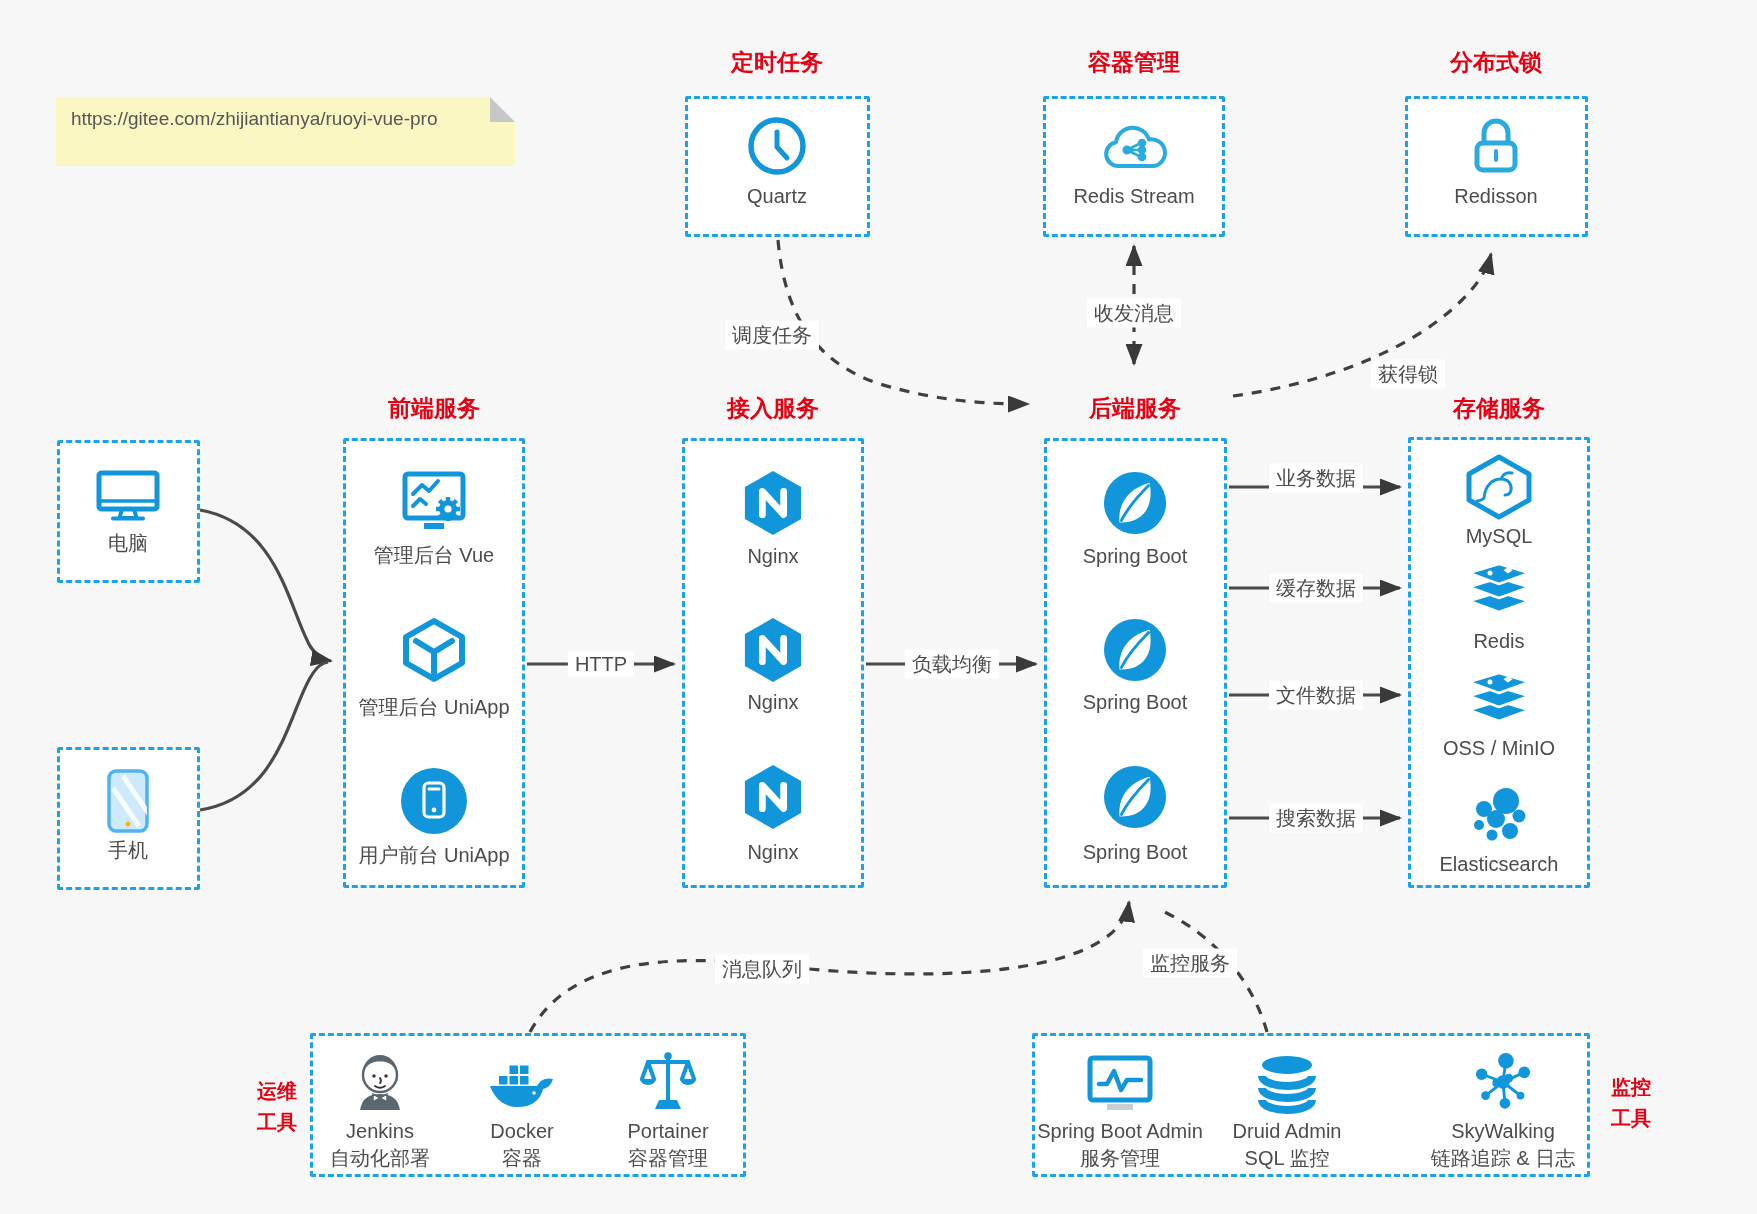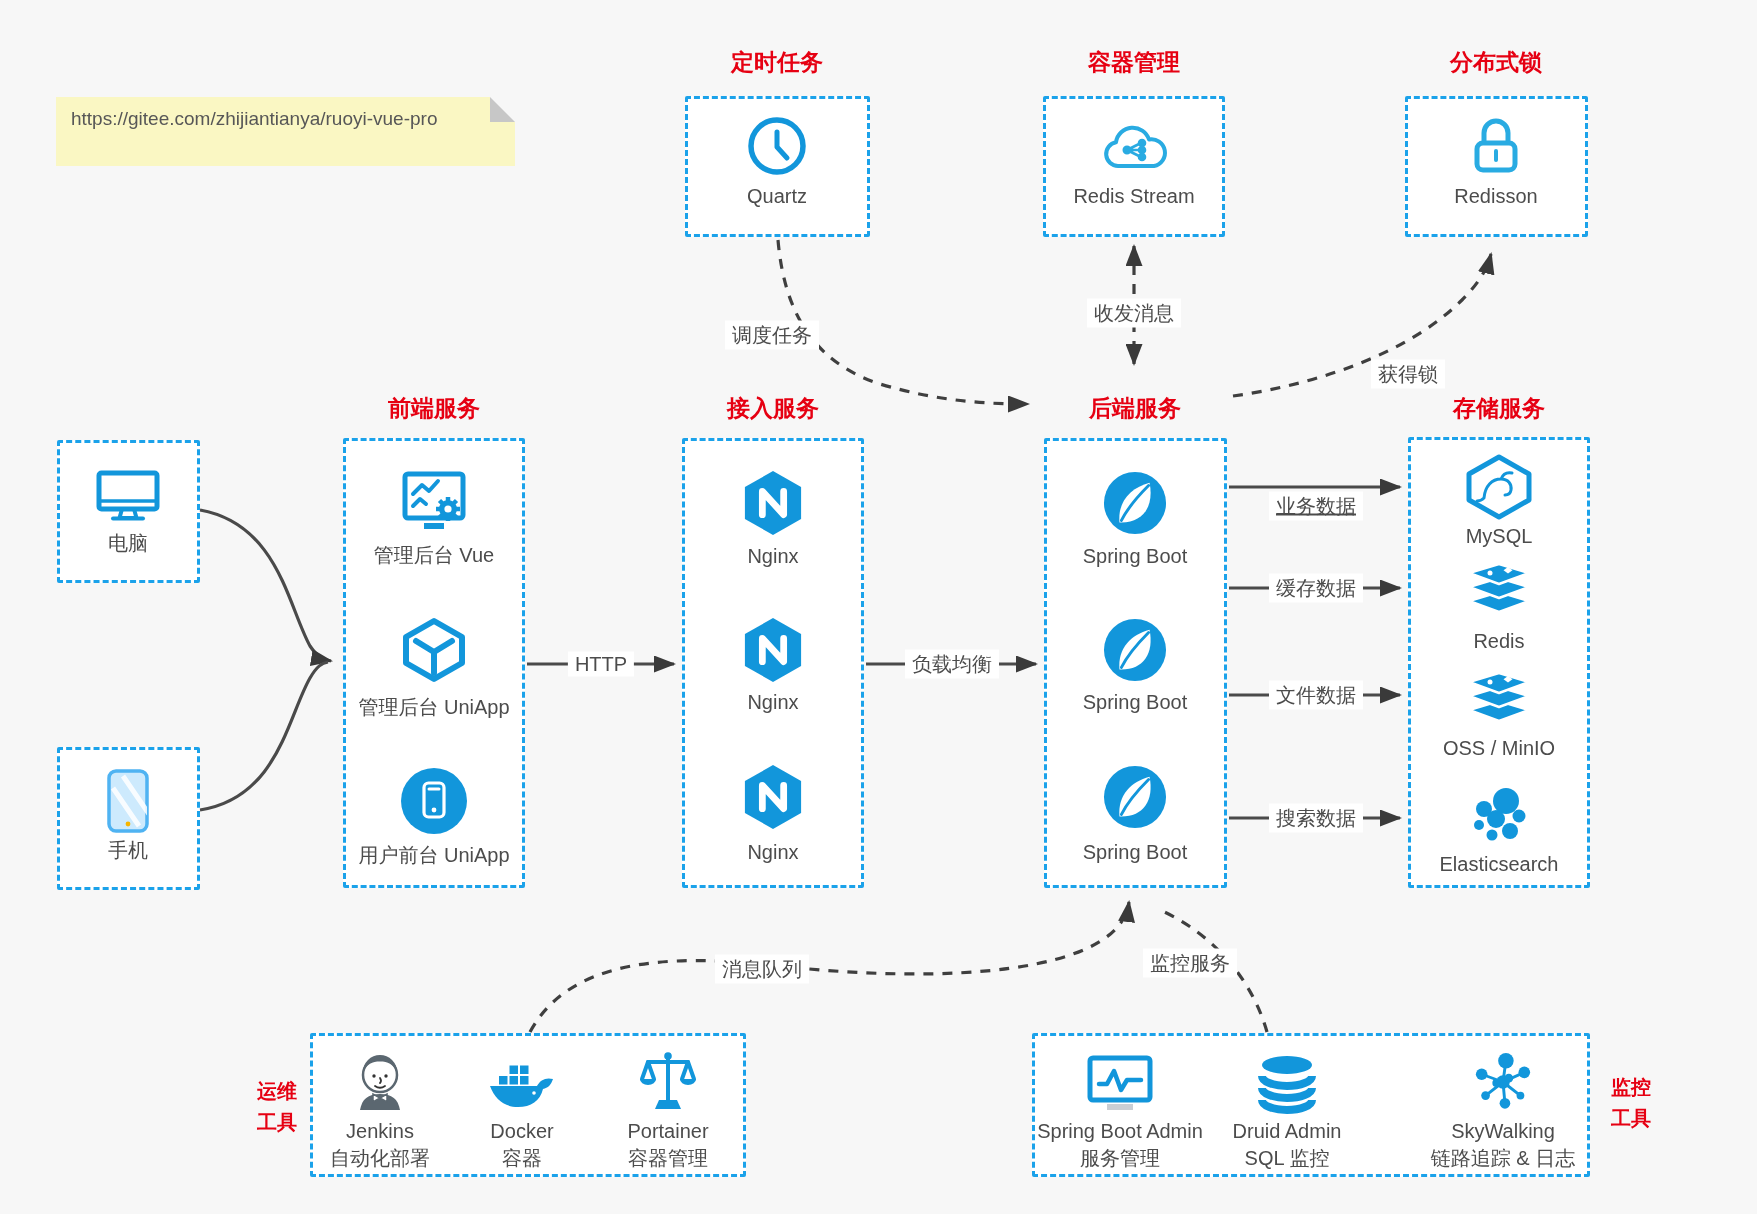--- a/index.html
+++ b/index.html
@@ -381,21 +381,21 @@
       <path d="M778,240 C784,310 812,362 880,384 C940,402 990,404 1028,404" marker-end="url(#arr)"></path>
       <path d="M1134,246 V364" marker-start="url(#arr)" marker-end="url(#arr)"></path>
       <path d="M1233,396 C1320,384 1410,352 1462,300 C1478,284 1487,270 1491,254" marker-end="url(#arr)"></path>
       <path d="M530,1032 C568,962 660,952 780,966 C940,984 1120,975 1129,902" marker-end="url(#arr)"></path>
       <path d="M1267,1032 C1253,982 1215,934 1158,909"></path>
     </g>
   </svg>
 
   <div class="chip" style="left:601px;top:664px;">HTTP</div>
   <div class="chip" style="left:952px;top:664px;">负载均衡</div>
-  <div class="chip" style="left:1316px;top:506px;text-decoration:underline;">业务数据</div>
+  <div class="chip" style="left:1316px;top:478px;">业务数据</div>
   <div class="chip" style="left:1316px;top:588px;">缓存数据</div>
   <div class="chip" style="left:1316px;top:695px;">文件数据</div>
   <div class="chip" style="left:1316px;top:818px;text-align:center;">搜索数据</div>
   <div class="chip" style="left:772px;top:335px;">调度任务</div>
   <div class="chip" style="left:1134px;top:313px;">收发消息</div>
   <div class="chip" style="left:1408px;top:374px;">获得锁</div>
   <div class="chip" style="left:762px;top:969px;">消息队列</div>
   <div class="chip" style="left:1190px;top:963px;">监控服务</div>
 
 </div>

